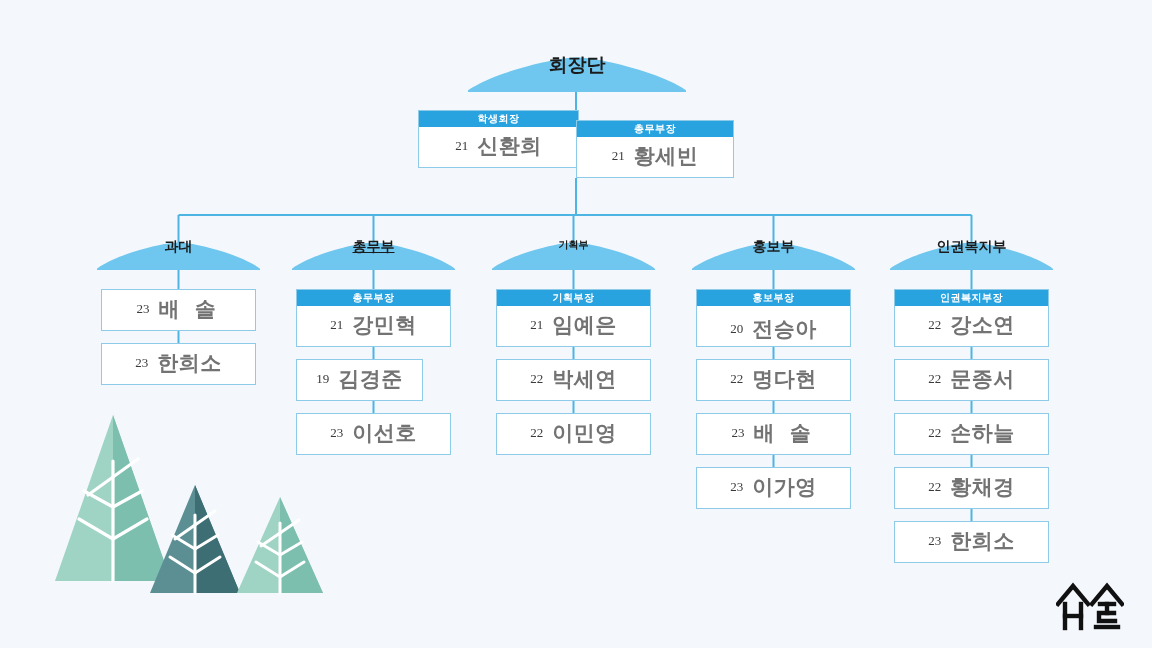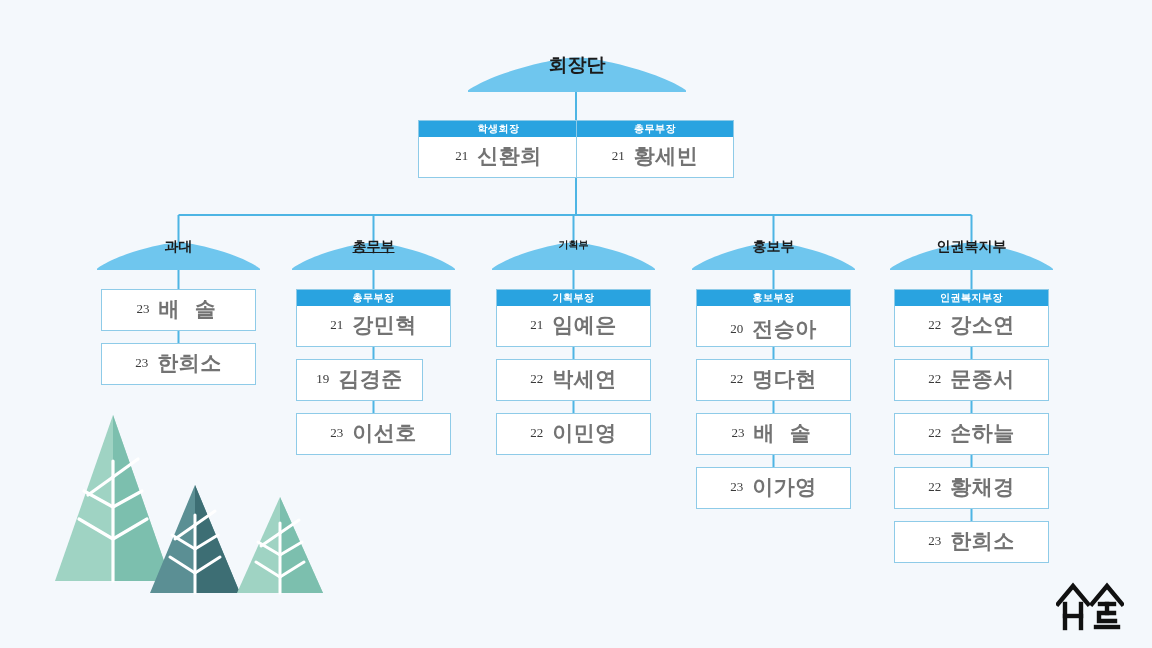--- a/index.html
+++ b/index.html
@@ -103,21 +103,21 @@
       <line x1="971.5" y1="509" x2="971.5" y2="521" stroke="#4db5e4" stroke-width="2"></line>
     </svg>
 
   <div id="nodes">
       <div class="banner" style="left: 468px; top: 52px; width: 218px; height: 40px;">
         <svg class="shape" viewBox="0 0 100 100" preserveAspectRatio="none">
           <path d="M0,96 C0,96 6,70 22,44 C33,26 44,14 50,14 C56,14 67,26 78,44 C94,70 100,96 100,96 L100,100 L0,100 Z" fill="#6fc6ee"></path>
         </svg>
         <div class="label" style="font-size: 19px; margin-bottom: 7px;">회장단</div>
       </div>
-      <div class="card" style="left: 418px; top: 120px; width: 161px; height: 58px;">
+      <div class="card" style="left: 418px; top: 110px; width: 161px; height: 58px;">
         <div class="role">학생회장</div>
         <div class="body">
           <span class="yr">21</span>
           <span class="nm">신환희</span>
         </div>
       </div>
       <div class="card" style="left: 576px; top: 120px; width: 158px; height: 58px;">
         <div class="role">총무부장</div>
         <div class="body">
           <span class="yr">21</span>

